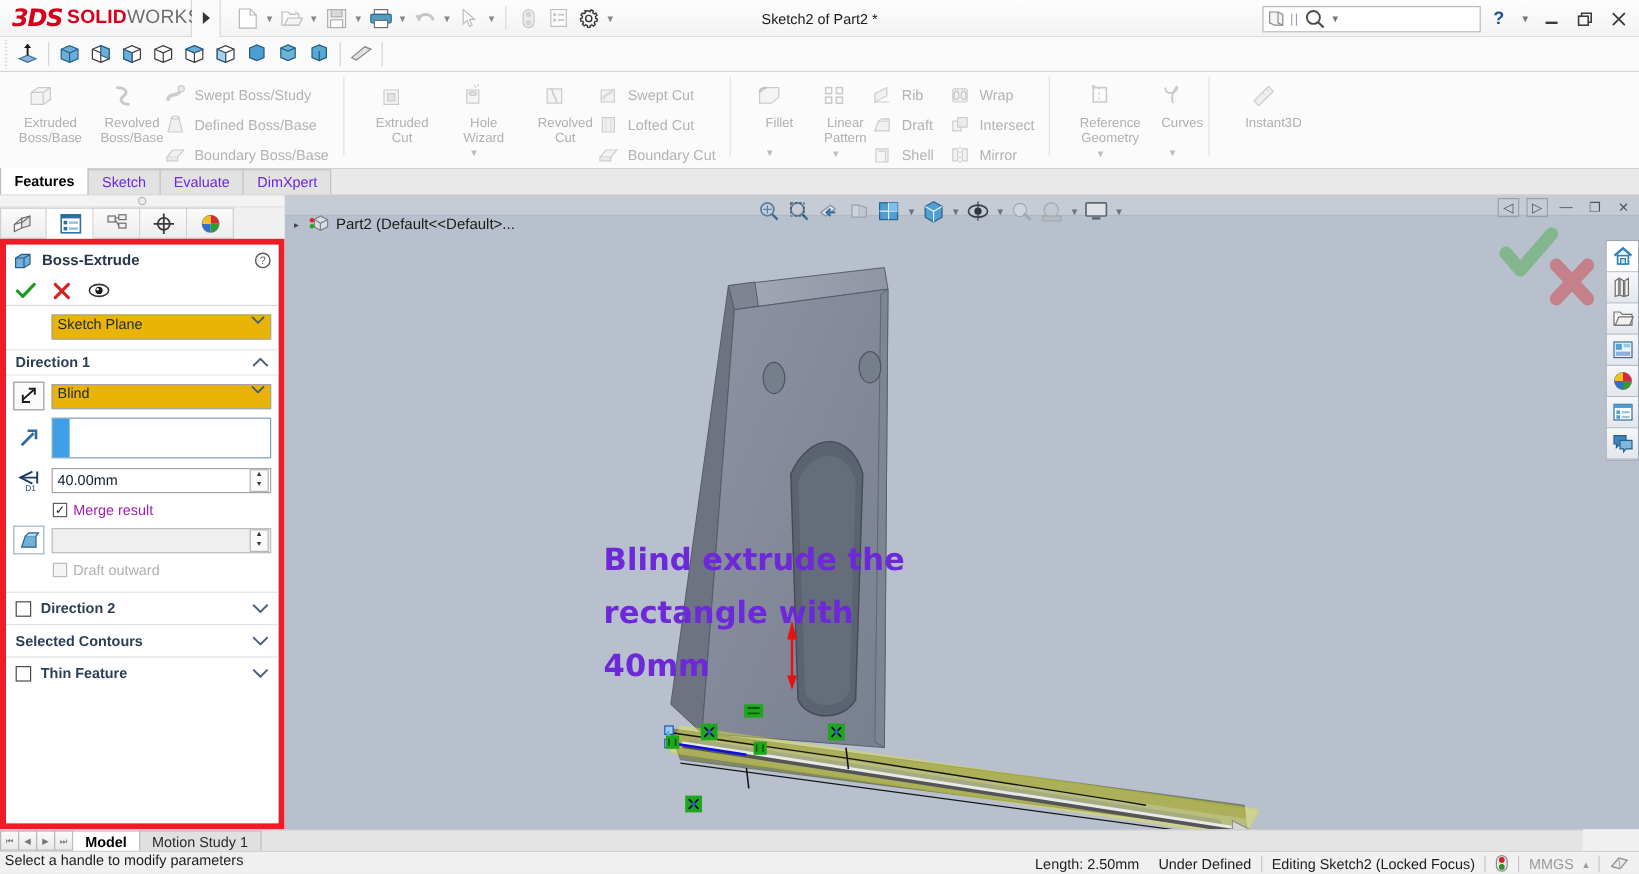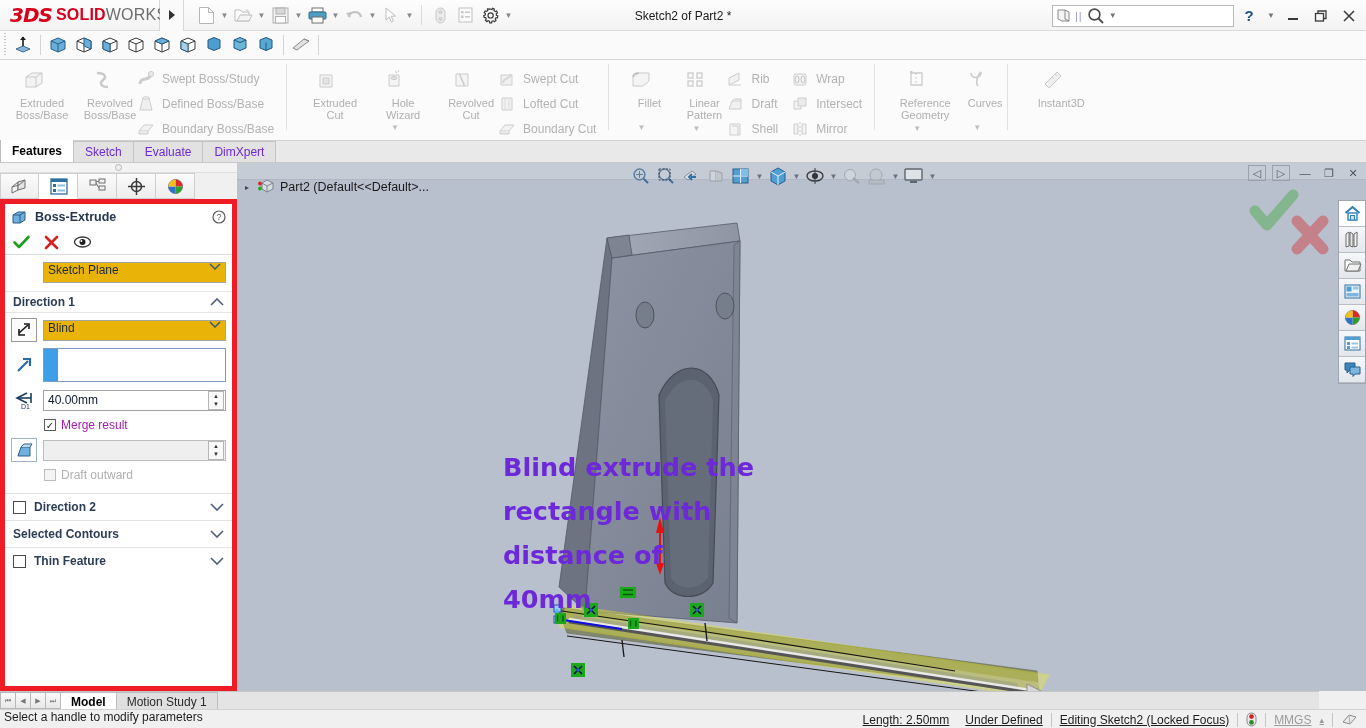--- a/index.html
+++ b/index.html
@@ -189,21 +189,21 @@
   .btab.active { background: #fff; font-weight: bold; color: #000; }
 
   
   .statusbar {
     position: absolute; left: 0; top: 709px; width: 1366px; height: 19px;
     background: #f0f0f0; border-top: 1px solid #d2d2d2;
     display: flex; align-items: flex-start; font-size: 12px; color: #1c1c1c;
   }
   .sb-left { padding-left: 4px; }
   .sb-right { margin-left: auto; display: flex; align-items: center; height: 19px;}
-  .sb-cell { padding: 0 8px; height: 19px; display: flex; align-items: center; text-decoration: underline; }
+  .sb-cell { padding: 0 8px; height: 19px; display: flex; align-items: center; }
   .sb-div { width: 1px; height: 14px; background: #c6c6c6; }
 
   
   .graphics {
     position: absolute; left: 237px; top: 163px; width: 1129px; height: 528px;
     background: #b9c0cd; overflow: hidden;
   }
   .gfx-top {
     position: absolute; left: 0; top: 0; width: 1129px; height: 17px;
     background: #c6ccd6; border-bottom: 1px solid #b2b8c3;
@@ -827,21 +827,20 @@
 
       <g opacity="0.42">
         <path d="M1018 48 L1030 62 L1056 32" stroke="#3aa83a" stroke-width="11" fill="none" stroke-linecap="round" stroke-linejoin="round"></path>
         <path d="M1060 58 L1086 86 M1086 58 L1060 86" stroke="#d52c2c" stroke-width="11" stroke-linecap="round"></path>
       </g>
     </svg>
 
     <div class="overlay-text">
       <div>Blind extrude the</div>
       <div>rectangle with</div>
-      <div>distance of</div>
       <div>40mm</div>
     </div>
 
     <div class="rdock">
       <div class="rdock-btn first">
         <svg width="19" height="19" viewBox="0 0 19 19">
             <path d="M2.5 9 L9.5 3 L16.5 9" fill="none" stroke="#2f7fb8" stroke-width="2"></path>
             <rect x="5" y="9" width="9" height="7" fill="#fff" stroke="#2f7fb8" stroke-width="1.4"></rect>
             <rect x="7.5" y="11.5" width="4" height="4.5" fill="#cfe3f2" stroke="#2f7fb8" stroke-width="1"></rect>
           </svg>

